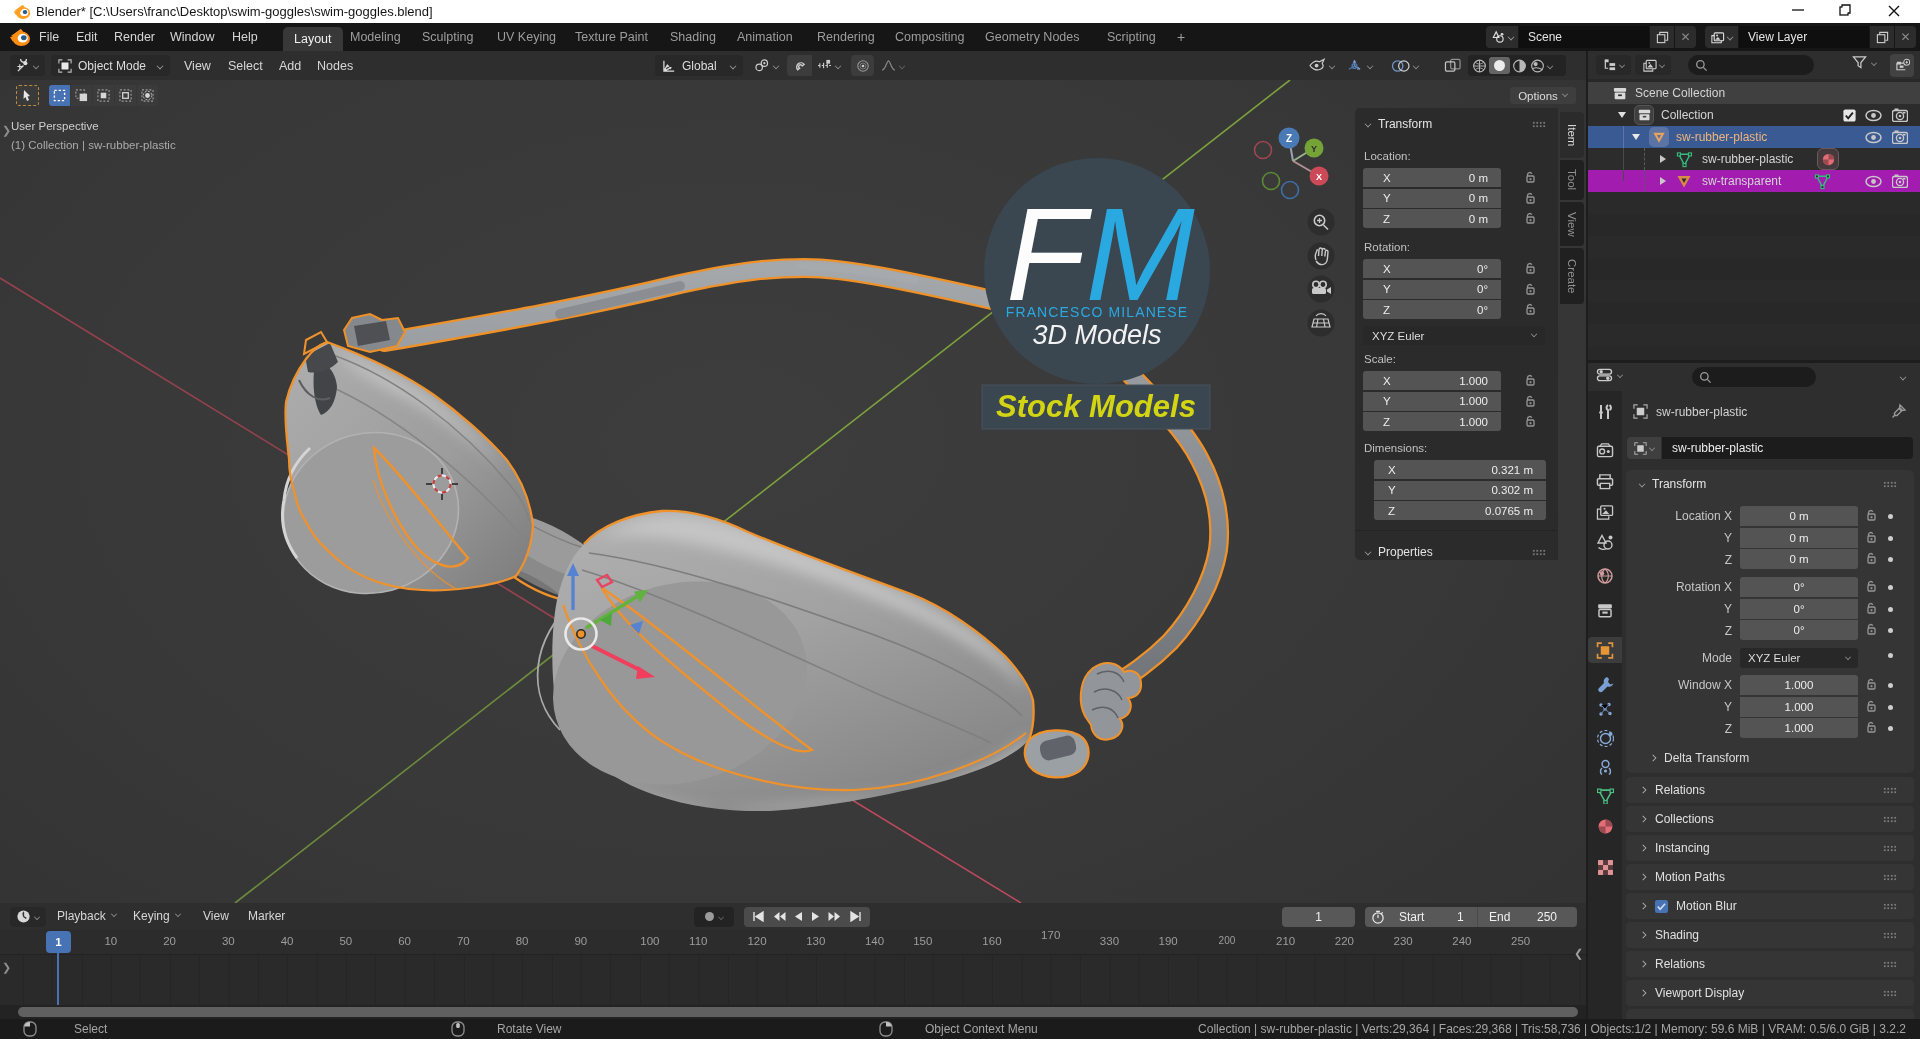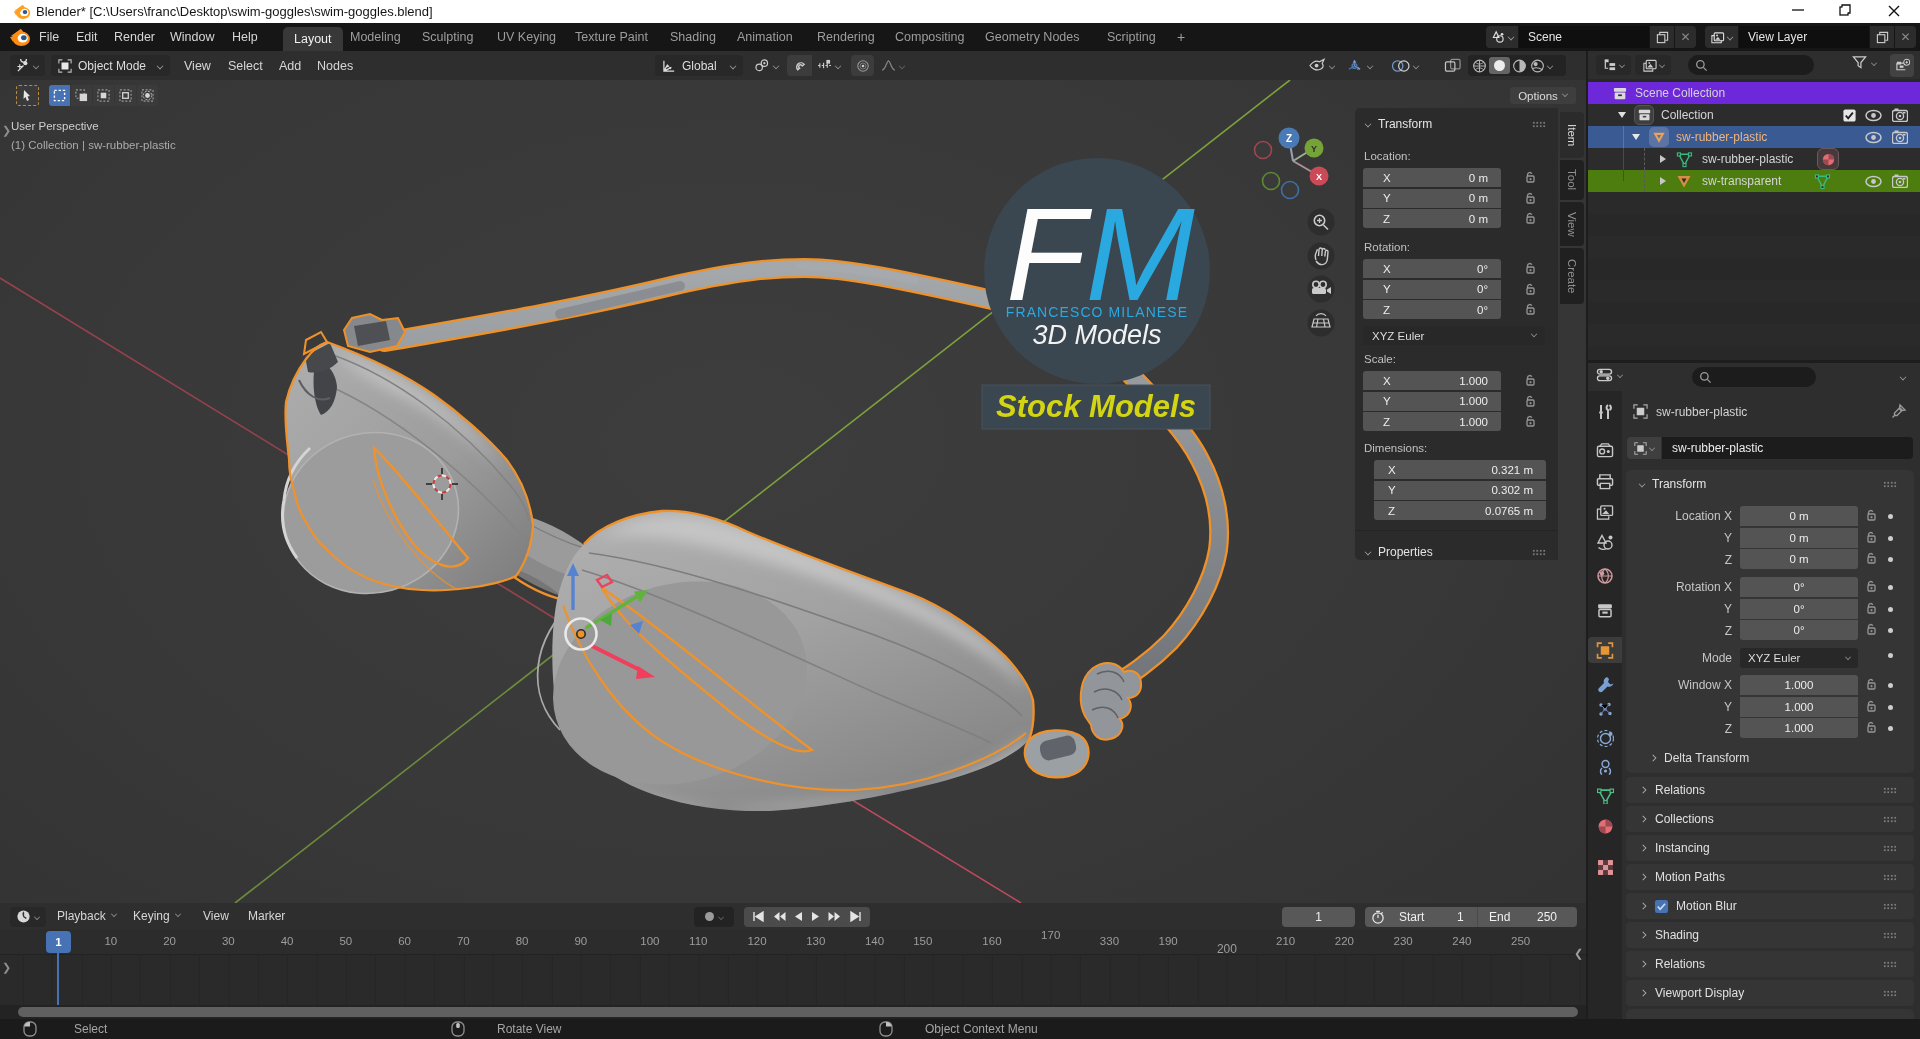--- a/index.html
+++ b/index.html
@@ -575,21 +575,21 @@
       <span style="position:absolute;left:619.526px;top:6px;width:40px;text-align:right;color:#9d9d9d;font-size:11.5px">100</span>
       <span style="position:absolute;left:678.266px;top:6px;width:40px;text-align:center;color:#9d9d9d;font-size:11.5px">110</span>
       <span style="position:absolute;left:737.006px;top:6px;width:40px;text-align:center;color:#9d9d9d;font-size:11.5px">120</span>
       <span style="position:absolute;left:795.746px;top:6px;width:40px;text-align:center;color:#9d9d9d;font-size:11.5px">130</span>
       <span style="position:absolute;left:854.486px;top:6px;width:40px;text-align:center;color:#9d9d9d;font-size:11.5px">140</span>
       <span style="position:absolute;left:913.226px;top:6px;width:40px;text-align:left;color:#9d9d9d;font-size:11.5px">150</span>
       <span style="position:absolute;left:971.9659999999999px;top:6px;width:40px;text-align:center;color:#9d9d9d;font-size:11.5px">160</span>
       <span style="position:absolute;left:1030.706px;top:0;width:40px;text-align:center;color:#9d9d9d;font-size:11.5px">170</span>
       <span style="position:absolute;left:1089.446px;top:6px;width:40px;text-align:center;color:#9d9d9d;font-size:11.5px">330</span>
       <span style="position:absolute;left:1148.186px;top:6px;width:40px;text-align:center;color:#9d9d9d;font-size:11.5px">190</span>
-      <span style="position:absolute;left:1206.926px;top:13px;width:40px;text-align:center;color:#9d9d9d;font-size:12px">200</span>
+      <span style="position:absolute;left:1206.926px;top:6px;width:40px;text-align:center;color:#9d9d9d;font-size:10px">200</span>
       <span style="position:absolute;left:1265.666px;top:6px;width:40px;text-align:center;color:#9d9d9d;font-size:11.5px">210</span>
       <span style="position:absolute;left:1324.406px;top:6px;width:40px;text-align:center;color:#9d9d9d;font-size:11.5px">220</span>
       <span style="position:absolute;left:1383.146px;top:6px;width:40px;text-align:center;color:#9d9d9d;font-size:11.5px">230</span>
       <span style="position:absolute;left:1441.886px;top:6px;width:40px;text-align:center;color:#9d9d9d;font-size:11.5px">240</span>
       <span style="position:absolute;left:1500.626px;top:6px;width:40px;text-align:center;color:#9d9d9d;font-size:11.5px">250</span>
     </div>
 
   <div id="tracks" class="abs" style="left: 0px; top: 52px; width: 1586px; height: 50px; background: repeating-linear-gradient(to right, rgb(37, 37, 37) 0px, rgb(37, 37, 37) 1px, rgb(42, 42, 42) 1px, rgb(42, 42, 42) 29.37px) 22.8px 0px;"></div>
   <div class="abs" style="left:46px;top:28px;width:25px;height:22px;background:#4772b3;border-radius:4px;color:#fff;font-size:11.5px;font-weight:bold;display:flex;align-items:center;justify-content:center">1</div>
   <div class="abs" style="left:57px;top:50px;width:2px;height:52px;background:#4772b3"></div>
@@ -636,21 +636,21 @@
   <div class="abs fx" style="left:302px;top:2.5px;width:24px;height:23px;background:#424242;border-radius:4px;justify-content:center">
     <svg width="15" height="15" viewBox="0 0 16 16">
         <path d="M2,5.5 h8 M2,5.5 v7 h9" fill="none" stroke="#ccc" stroke-width="1.2"></path>
         <rect x="2" y="4" width="4.5" height="3" fill="#ccc"></rect>
         <rect x="5" y="8" width="4" height="2.5" fill="#ccc"></rect>
         <circle cx="12.5" cy="4.5" r="3.2" fill="#2e2e2e" stroke="#ccc" stroke-width="1.1"></circle>
         <path d="M12.5,3 v3 M11,4.5 h3" stroke="#ccc" stroke-width="1.1"></path>
       </svg>
   </div>
 
-  <div class="orow" style="top:31px;background:#6d28d9">
+  <div class="orow" style="top:31px;background:#404040">
     <svg style="margin-left:24px" width="16" height="15" viewBox="0 0 17 16">
         <rect x="2" y="2" width="13" height="4" rx="1" fill="#d9d9d9"></rect>
         <rect x="2.8" y="7" width="11.4" height="7" rx="1" fill="#d9d9d9"></rect>
         <rect x="6.5" y="9" width="4" height="1.8" fill="#2c2c2c"></rect>
       </svg>
     <span style="margin-left:7px">Scene Collection</span>
   </div>
   <div class="orow" style="top:53px;background:#2c2c2c">
     <div style="margin-left:30px;width:0;height:0;border-left:4.5px solid transparent;border-right:4.5px solid transparent;border-top:6px solid #e0e0e0"></div>
     <div class="fx" style="margin-left:8px;width:20px;height:20px;background:#3f3f3f;border:1px solid #555;border-radius:5px;justify-content:center">
@@ -700,21 +700,21 @@
         <rect x="7.4" y="13.3" width="3.2" height="3.2" fill="#2c2c2c" stroke="#35bb7e" stroke-width="1.2"></rect>
       </svg>
     <span style="margin-left:9px">sw-rubber-plastic</span>
     <div class="fx" style="position:absolute;right:81px;top:0;width:22px;height:22px;background:#46393c;border:1px solid #6a5a5d;border-radius:6px;justify-content:center">
       <svg width="15" height="15" viewBox="0 0 16 16">
           <circle cx="8" cy="8" r="6" fill="#e26d75"></circle>
           <path d="M8,2 A6,6 0 0 1 14,8 L8,8 Z M8,14 A6,6 0 0 1 2,8 L8,8 Z" fill="#9a4a50"></path>
         </svg>
     </div>
   </div>
-  <div class="orow" style="top:119px;background:#4d7c0f">
+  <div class="orow" style="top:119px;background:#a21caf">
     <div style="position:absolute;left:35px;top:0;width:1px;height:11px;background:#4a4a4a"></div>
     <div style="position:absolute;left:56px;top:0;width:1px;height:22px;border-left:1px dashed #5a5a5a"></div>
     <div style="margin-left:72px;width:0;height:0;border-top:4.5px solid transparent;border-bottom:4.5px solid transparent;border-left:6px solid #c8c8c8"></div>
     <svg style="margin-left:10px" width="16" height="15" viewBox="0 0 16 15">
         <path d="M1.5,2 H14.5 L8,13.5 Z" fill="#d98d44"></path>
         <path d="M5.5,4.5 H10.5 L8,9 Z" fill="#2c2c2c"></path>
       </svg>
     <span style="margin-left:10px">sw-transparent</span>
     <svg style="position:absolute;right:89px;top:3px" width="17" height="17" viewBox="0 0 18 18">
         <path d="M3,3.5 H15 L9,15 Z" fill="none" stroke="#35bb7e" stroke-width="1.5"></path>
@@ -996,13 +996,14 @@
   <svg class="abs" style="left:451px;top:2px" width="14" height="16" viewBox="0 0 14 16">
       <rect x="1" y="1" width="12" height="14" rx="5" fill="none" stroke="#909090" stroke-width="1.3"></rect>
       <rect x="5.2" y="2" width="3.6" height="5" rx="1.5" fill="#c0c0c0"></rect>
     </svg>
   <div class="abs" style="left:497px;top:3px;color:#a5a5a5;font-size:12px">Rotate View</div>
   <svg class="abs" style="left:879px;top:2px" width="14" height="16" viewBox="0 0 14 16">
       <rect x="1" y="1" width="12" height="14" rx="5" fill="none" stroke="#909090" stroke-width="1.3"></rect>
       <path d="M7,1 A6,5.5 0 0 1 12.7,5.5 L7,5.5 Z" fill="#c0c0c0"></path>
     </svg>
   <div class="abs" style="left:925px;top:3px;color:#a5a5a5;font-size:12px">Object Context Menu</div>
+  <div class="abs" style="right:14px;top:3px;color:#a5a5a5;font-size:12px">Collection | sw-rubber-plastic | Verts:29,364 | Faces:29,368 | Tris:58,736 | Objects:1/2 | Memory: 59.6 MiB | VRAM: 0.5/6.0 GiB | 3.2.2</div>
 </div>
 
 </body></html>

